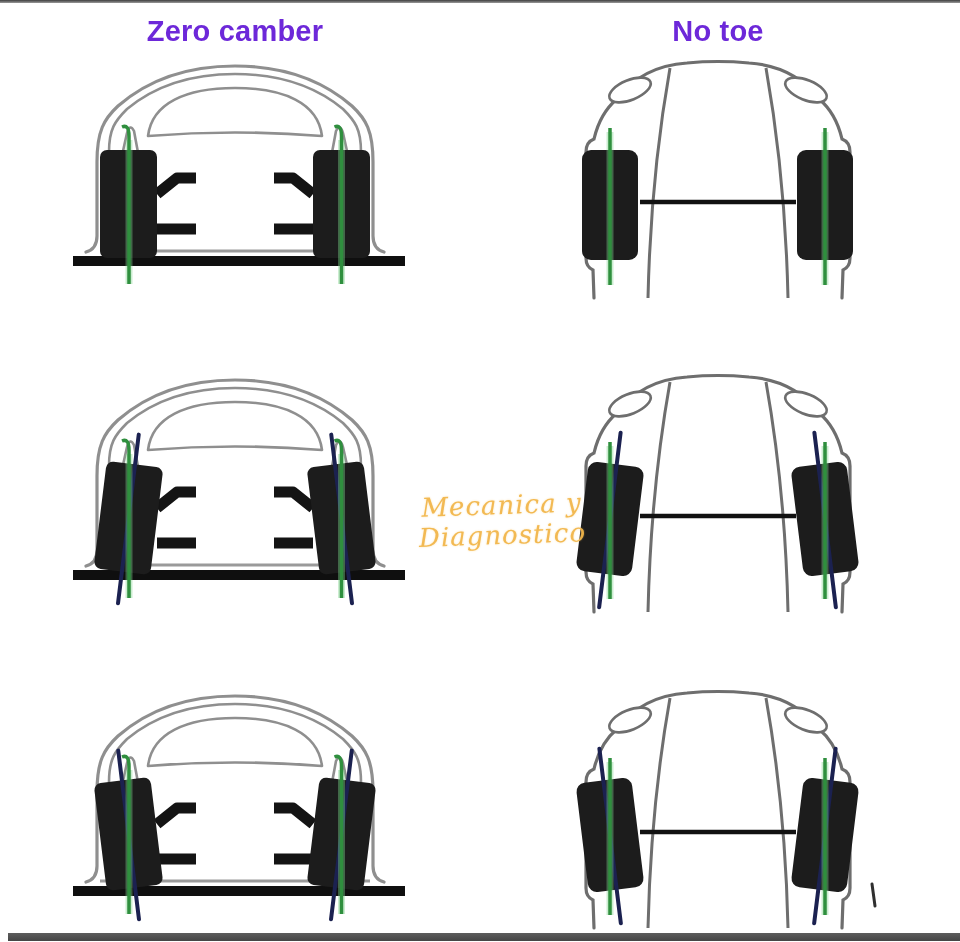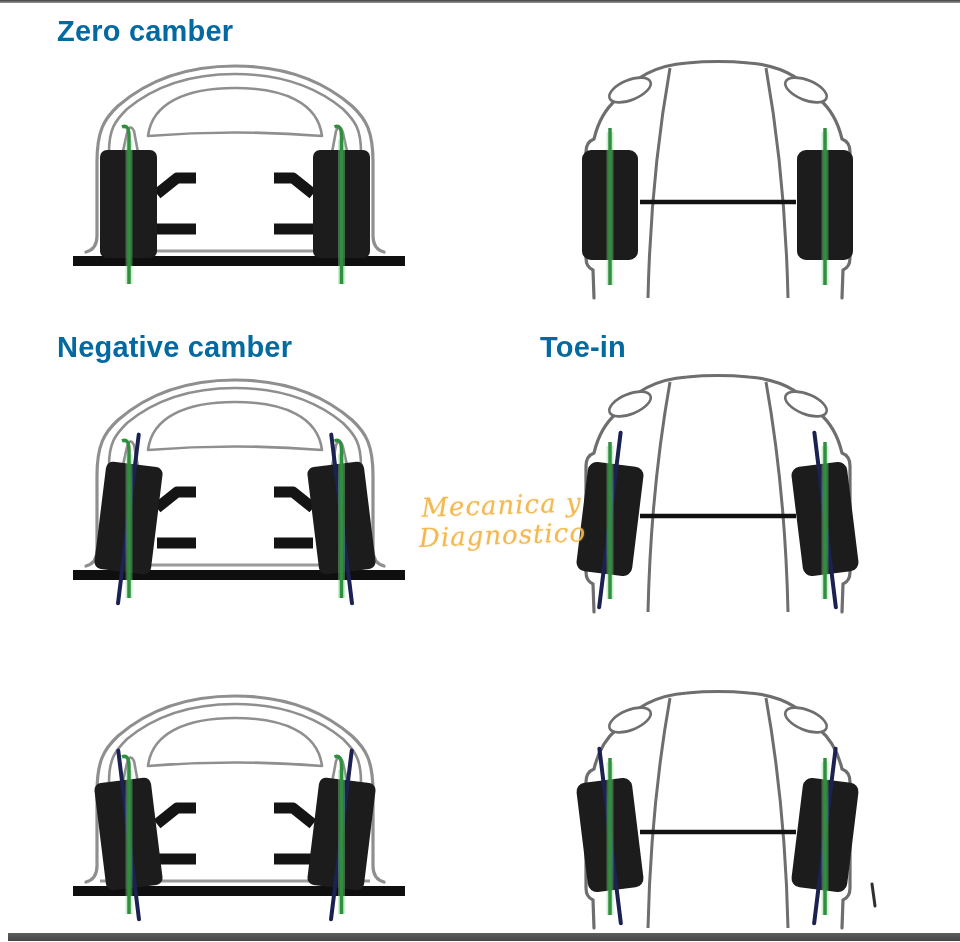--- a/index.html
+++ b/index.html
@@ -5,22 +5,22 @@
   html,body{margin:0;padding:0;background:#e8e8e8;}
   .stage{
     position:relative;width:960px;height:942px;background:#ffffff;
     overflow:hidden;font-family:"Liberation Sans",sans-serif;
   }
   .topbar{position:absolute;top:0;left:0;width:960px;height:3px;
     background:linear-gradient(#3e3e3e,#9a9a9a);}
   .bottombar{position:absolute;top:933px;left:8px;width:952px;height:8px;
     background:linear-gradient(#5d5d5d,#454545);}
   .panel-title{
-    position:absolute;width:356px;text-align:left;
-    font-size:29px;font-weight:600;letter-spacing:.2px;color:#0369a1;
+    position:absolute;width:356px;text-align:center;
+    font-size:29px;font-weight:600;letter-spacing:.2px;color:#6d28d9;
   }
   .t-row1{top:15px}.t-row2{top:331px}.t-row3{top:647px}
   .t-colL{left:57px}.t-colR{left:540px}
   .diagram-svg{position:absolute;top:0;left:0;z-index:1;}
   .watermark{
     position:absolute;left:347px;top:490px;width:310px;z-index:5;
     text-align:center;font-family:"DejaVu Serif",serif;font-style:italic;
     font-size:26px;letter-spacing:1px;color:#f2b64a;opacity:.95;
     transform:rotate(-2deg);
     text-shadow:0 0 2px rgba(246,196,100,.55);
@@ -28,22 +28,21 @@
   }
 </style>
 </head>
 <body>
 
 <div class="stage">
 
   <div class="topbar"></div>
 
   <div class="panel-title t-row1 t-colL">Zero camber</div>
-  <div class="panel-title t-row2 t-colL">Negative camber</div>
-  <div class="panel-title t-row2 t-colR">Toe-in</div>
+  <div class="panel-title t-row1 t-colR">No toe</div>
 
   <svg class="diagram-svg" width="960" height="942" viewBox="0 0 960 942">
     <defs>
 
       <g id="front-static">
 
         <path d="M 86 252 Q 97 249 97 236 L 97 162 C 97 131 104 119 118 106
                  C 149 79 189 66 235 66 C 281 66 321 79 352 106
                  C 366 119 373 131 373 162 L 373 236 Q 373 249 384 252" fill="none" stroke="#8f8f8f" stroke-width="3.2" stroke-linecap="round"></path>
 

